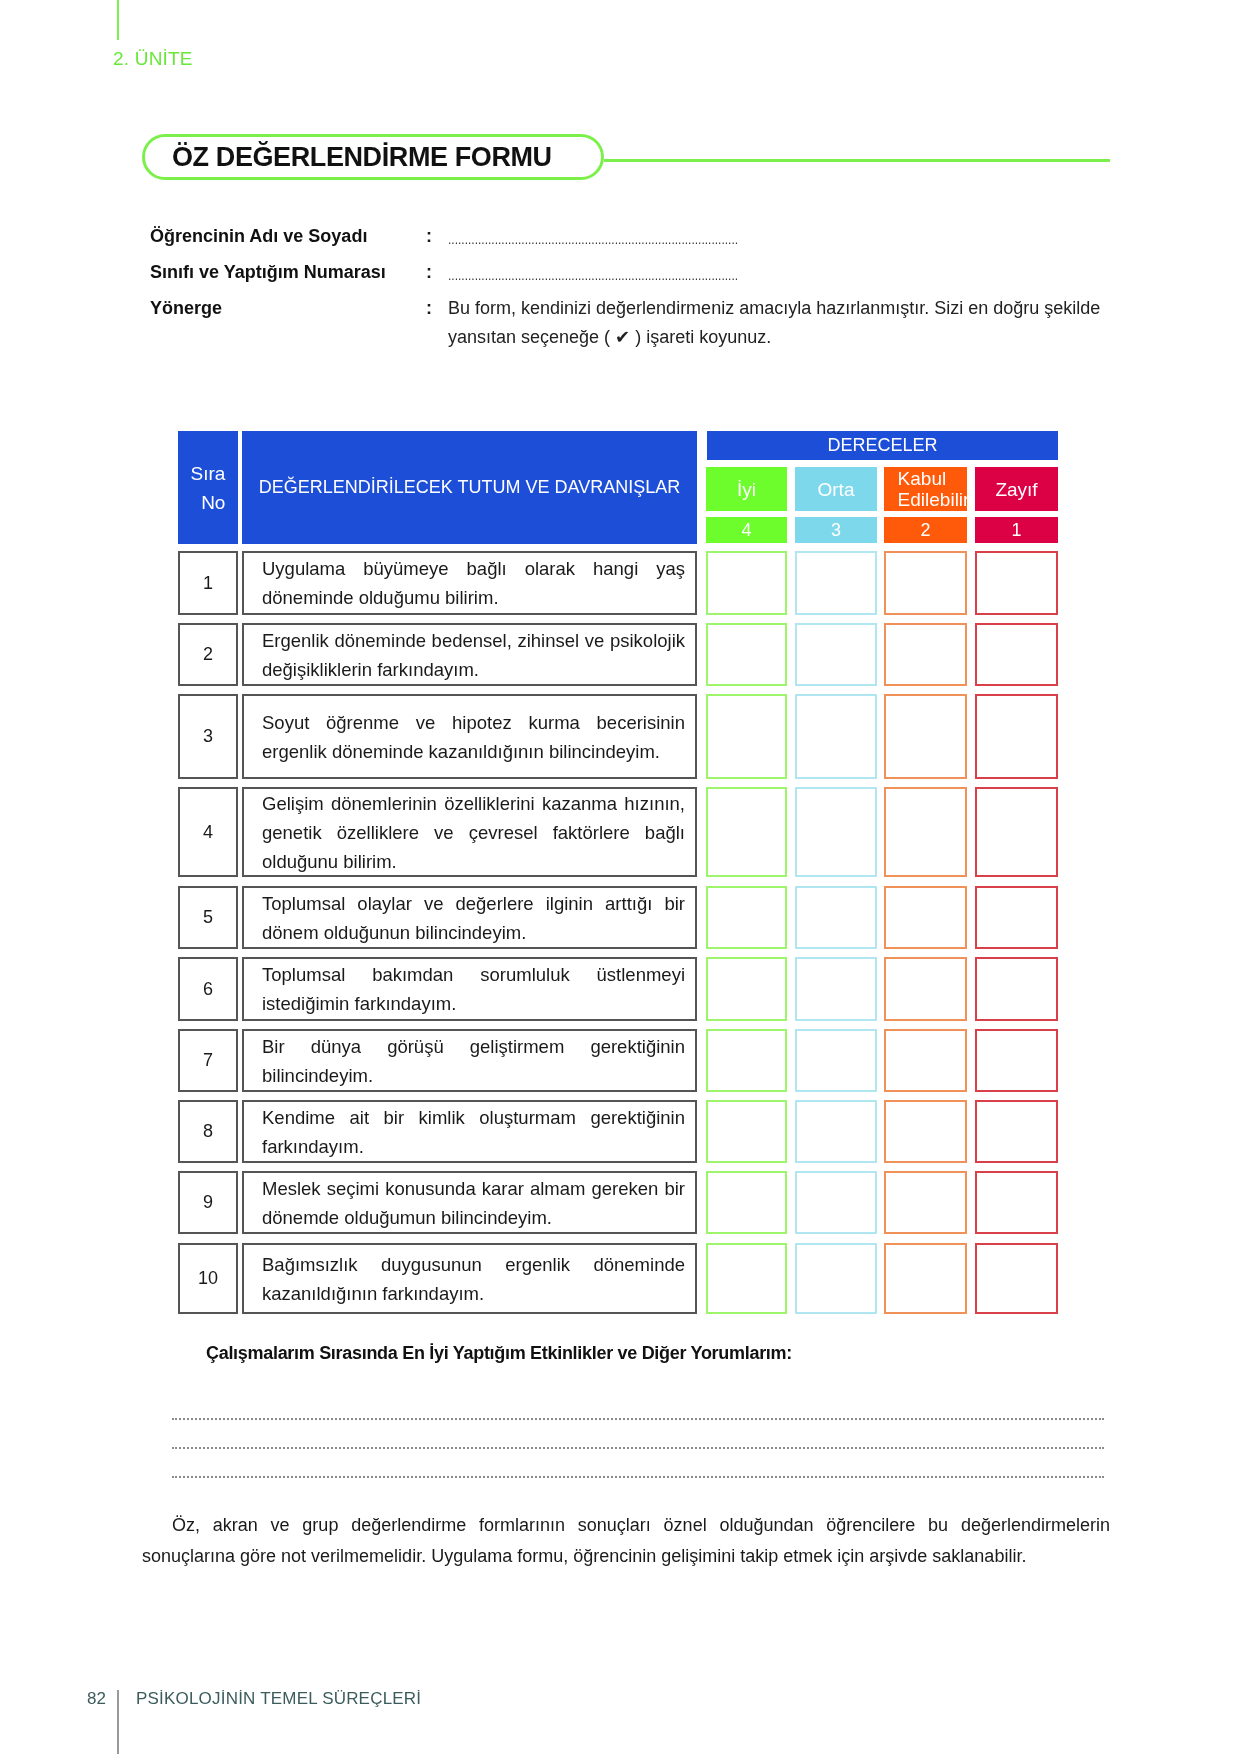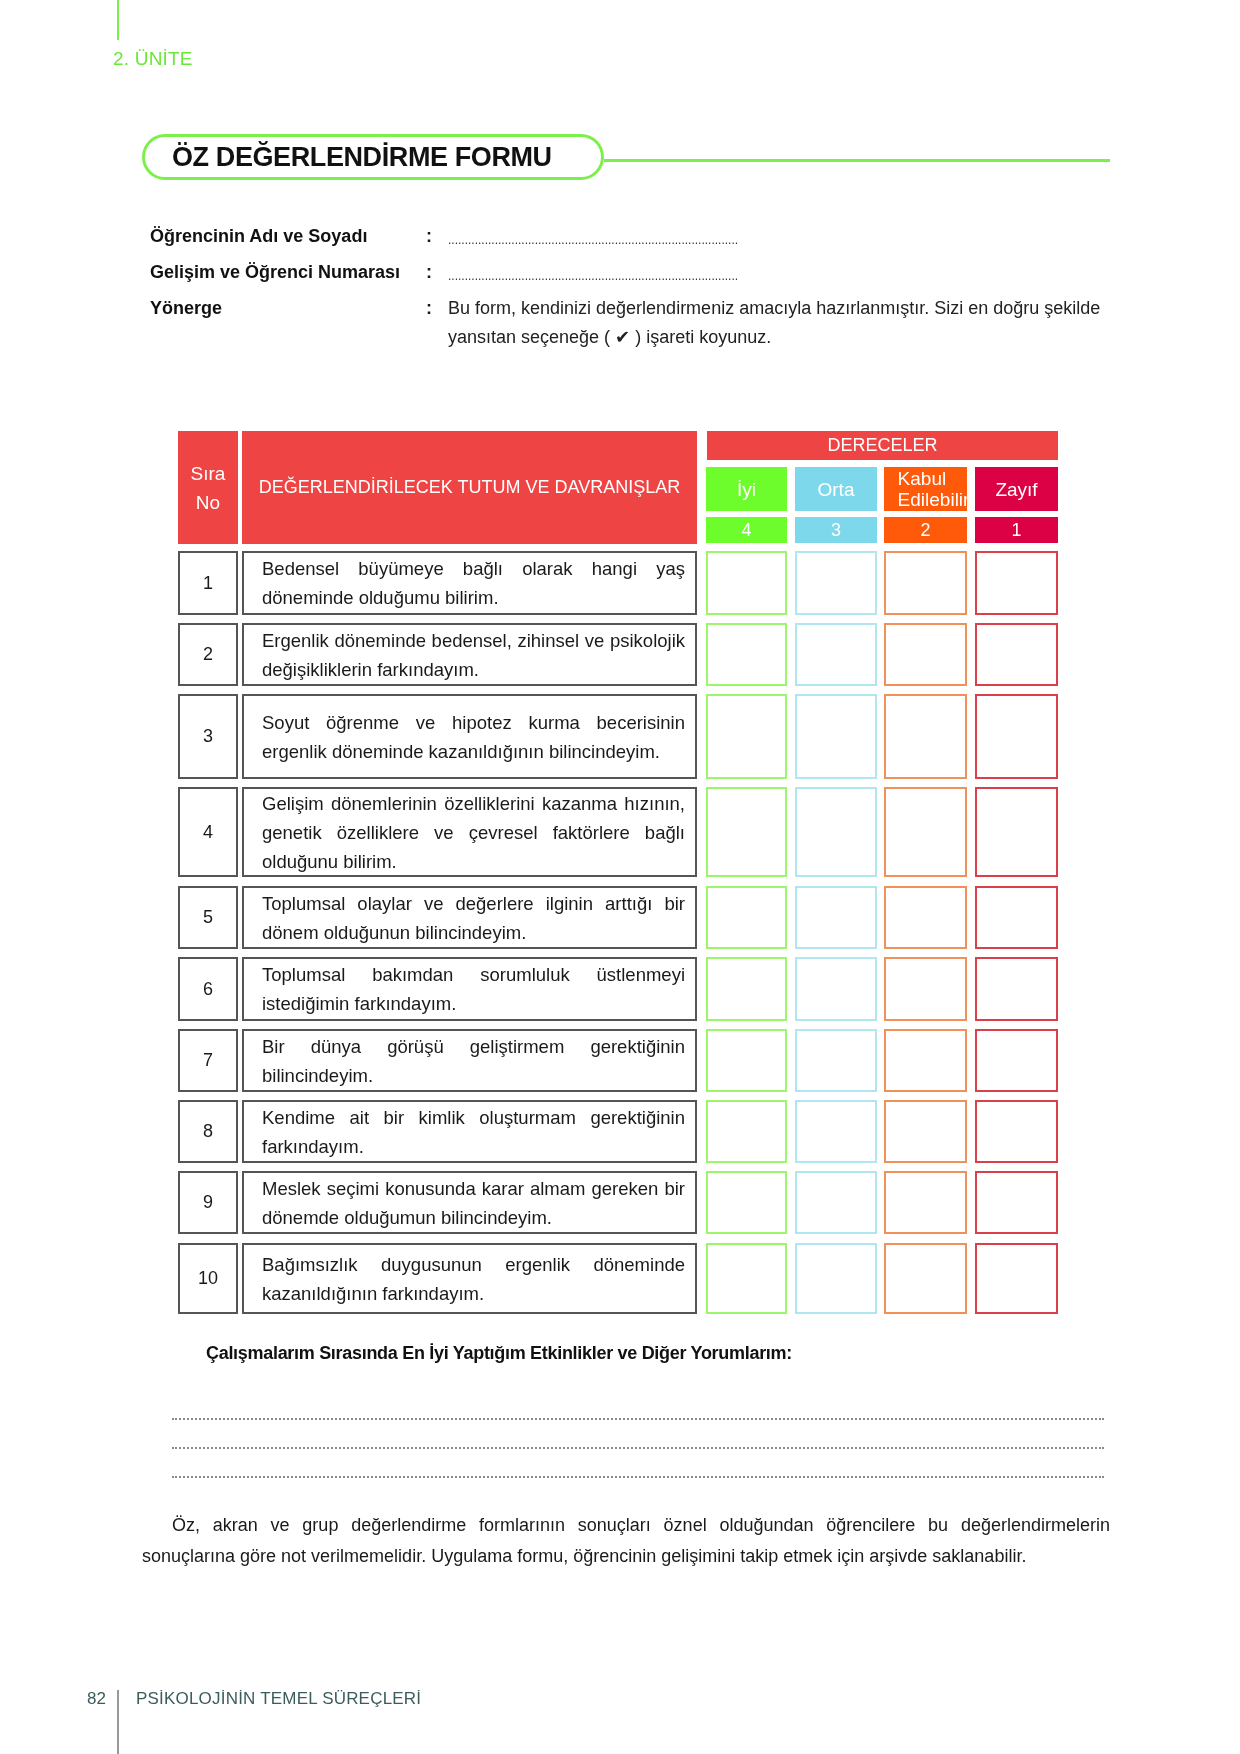--- a/index.html
+++ b/index.html
@@ -11,21 +11,21 @@
   .title-pill { left:142px; top:134px; width:462px; height:46px; border:3px solid #7cf04a; border-radius:26px; box-sizing:border-box; }
   .title-text { left:172px; top:142px; font-size:27px; font-weight:bold; color:#111; letter-spacing:-0.4px; }
   .title-line { left:604px; top:159px; width:506px; height:3px; background:#7cf04a; }
 
   .info-label { left:150px; font-size:18px; font-weight:bold; color:#111; }
   .info-colon { left:426px; font-size:18px; font-weight:bold; }
   .info-val { left:448px; font-size:18px; color:#222; line-height:29px; width:660px; }
   .dots { letter-spacing:0; overflow:hidden; white-space:nowrap; width:378px; color:#333; font-size:12px; }
 
   
-  .hdr-dark { background:#ef4444; color:#fff; display:flex; align-items:center; justify-content:center; text-align:center; box-sizing:border-box; }
+  .hdr-dark { background:#1d4ed8; color:#fff; display:flex; align-items:center; justify-content:center; text-align:right; box-sizing:border-box; }
   .sira-hdr { left:178px; top:431px; width:60px; height:113px; font-size:19px; line-height:29px; }
   .desc-hdr { left:242px; top:431px; width:455px; height:113px; font-size:18px; }
   .der-hdr { left:707px; top:431px; width:351px; height:29px; font-size:18px; }
   .grade-cell { color:#fff; display:flex; align-items:center; justify-content:center; text-align:left; box-sizing:border-box; font-size:19px; line-height:21px; }
   .grade-num { color:#fff; display:flex; align-items:center; justify-content:center; font-size:18px; }
 
   .row-no { left:178px; width:60px; border:2px solid #555; box-sizing:border-box; display:flex; align-items:center; justify-content:center; font-size:18px; background:#fff; }
   .row-desc { left:242px; width:455px; border:2px solid #555; box-sizing:border-box; display:flex; align-items:center; padding:0 10px 0 18px; font-size:18.5px; line-height:29px; background:#fff; text-align:justify; }
   .row-desc span { display:block; width:100%; }
   .cbox { box-sizing:border-box; border:2px solid; background:#fff; cursor:pointer; }
@@ -44,21 +44,21 @@
 <div class="abs top-rule"></div>
 <div class="abs unit-label">2. ÜNİTE</div>
 <div class="abs title-pill"></div>
 <div class="abs title-text">ÖZ DEĞERLENDİRME FORMU</div>
 <div class="abs title-line"></div>
 
 <div class="abs info-label" style="top:226px">Öğrencinin Adı ve Soyadı</div>
 <div class="abs info-colon" style="top:226px">:</div>
 <div class="abs info-val dots" style="top:226px">.......................................................................................</div>
 
-<div class="abs info-label" style="top:262px">Gelişim ve Öğrenci Numarası</div>
+<div class="abs info-label" style="top:262px">Sınıfı ve Yaptığım Numarası</div>
 <div class="abs info-colon" style="top:262px">:</div>
 <div class="abs info-val dots" style="top:262px">.......................................................................................</div>
 
 <div class="abs info-label" style="top:298px">Yönerge</div>
 <div class="abs info-colon" style="top:298px">:</div>
 <div class="abs info-val" style="top:294px">Bu form, kendinizi değerlendirmeniz amacıyla hazırlanmıştır. Sizi en doğru şekilde yansıtan seçeneğe  ( ✔ ) işareti koyunuz.</div>
 
 <div class="abs hdr-dark sira-hdr">
   <div>
       <div>Sıra</div>
@@ -74,21 +74,21 @@
     <div class="abs grade-cell" style="left: 795px; top: 467px; width: 82px; height: 44px; background: rgb(125, 216, 236);">Orta</div>
     <div class="abs grade-num" style="left: 795px; top: 517px; width: 82px; height: 26px; background: rgb(125, 216, 236);">3</div>
     <div class="abs grade-cell" style="left: 884px; top: 467px; width: 83px; height: 44px; background: rgb(255, 90, 10); padding-left: 16px;">Kabul Edilebilir</div>
     <div class="abs grade-num" style="left: 884px; top: 517px; width: 83px; height: 26px; background: rgb(255, 90, 10);">2</div>
     <div class="abs grade-cell" style="left: 975px; top: 467px; width: 83px; height: 44px; background: rgb(220, 0, 68);">Zayıf</div>
     <div class="abs grade-num" style="left: 975px; top: 517px; width: 83px; height: 26px; background: rgb(220, 0, 68);">1</div>
   </div>
 <div id="rows">
     <div class="abs row-no" style="top: 551px; height: 64px;">1</div>
     <div class="abs row-desc" style="top: 551px; height: 64px;">
-      <span>Bedensel büyümeye bağlı olarak hangi yaş döneminde olduğumu bilirim.</span>
+      <span>Uygulama büyümeye bağlı olarak hangi yaş döneminde olduğumu bilirim.</span>
     </div>
     <div class="abs cbox" style="left: 706px; top: 551px; width: 81px; height: 64px; border-color: rgb(156, 245, 106);"></div>
     <div class="abs cbox" style="left: 795px; top: 551px; width: 82px; height: 64px; border-color: rgb(176, 230, 240);"></div>
     <div class="abs cbox" style="left: 884px; top: 551px; width: 83px; height: 64px; border-color: rgb(240, 145, 90);"></div>
     <div class="abs cbox" style="left: 975px; top: 551px; width: 83px; height: 64px; border-color: rgb(217, 64, 74);"></div>
     <div class="abs row-no" style="top: 623px; height: 63px;">2</div>
     <div class="abs row-desc" style="top: 623px; height: 63px;">
       <span>Ergenlik döneminde bedensel, zihinsel ve psikolojik değişikliklerin farkındayım.</span>
     </div>
     <div class="abs cbox" style="left: 706px; top: 623px; width: 81px; height: 63px; border-color: rgb(156, 245, 106);"></div>

